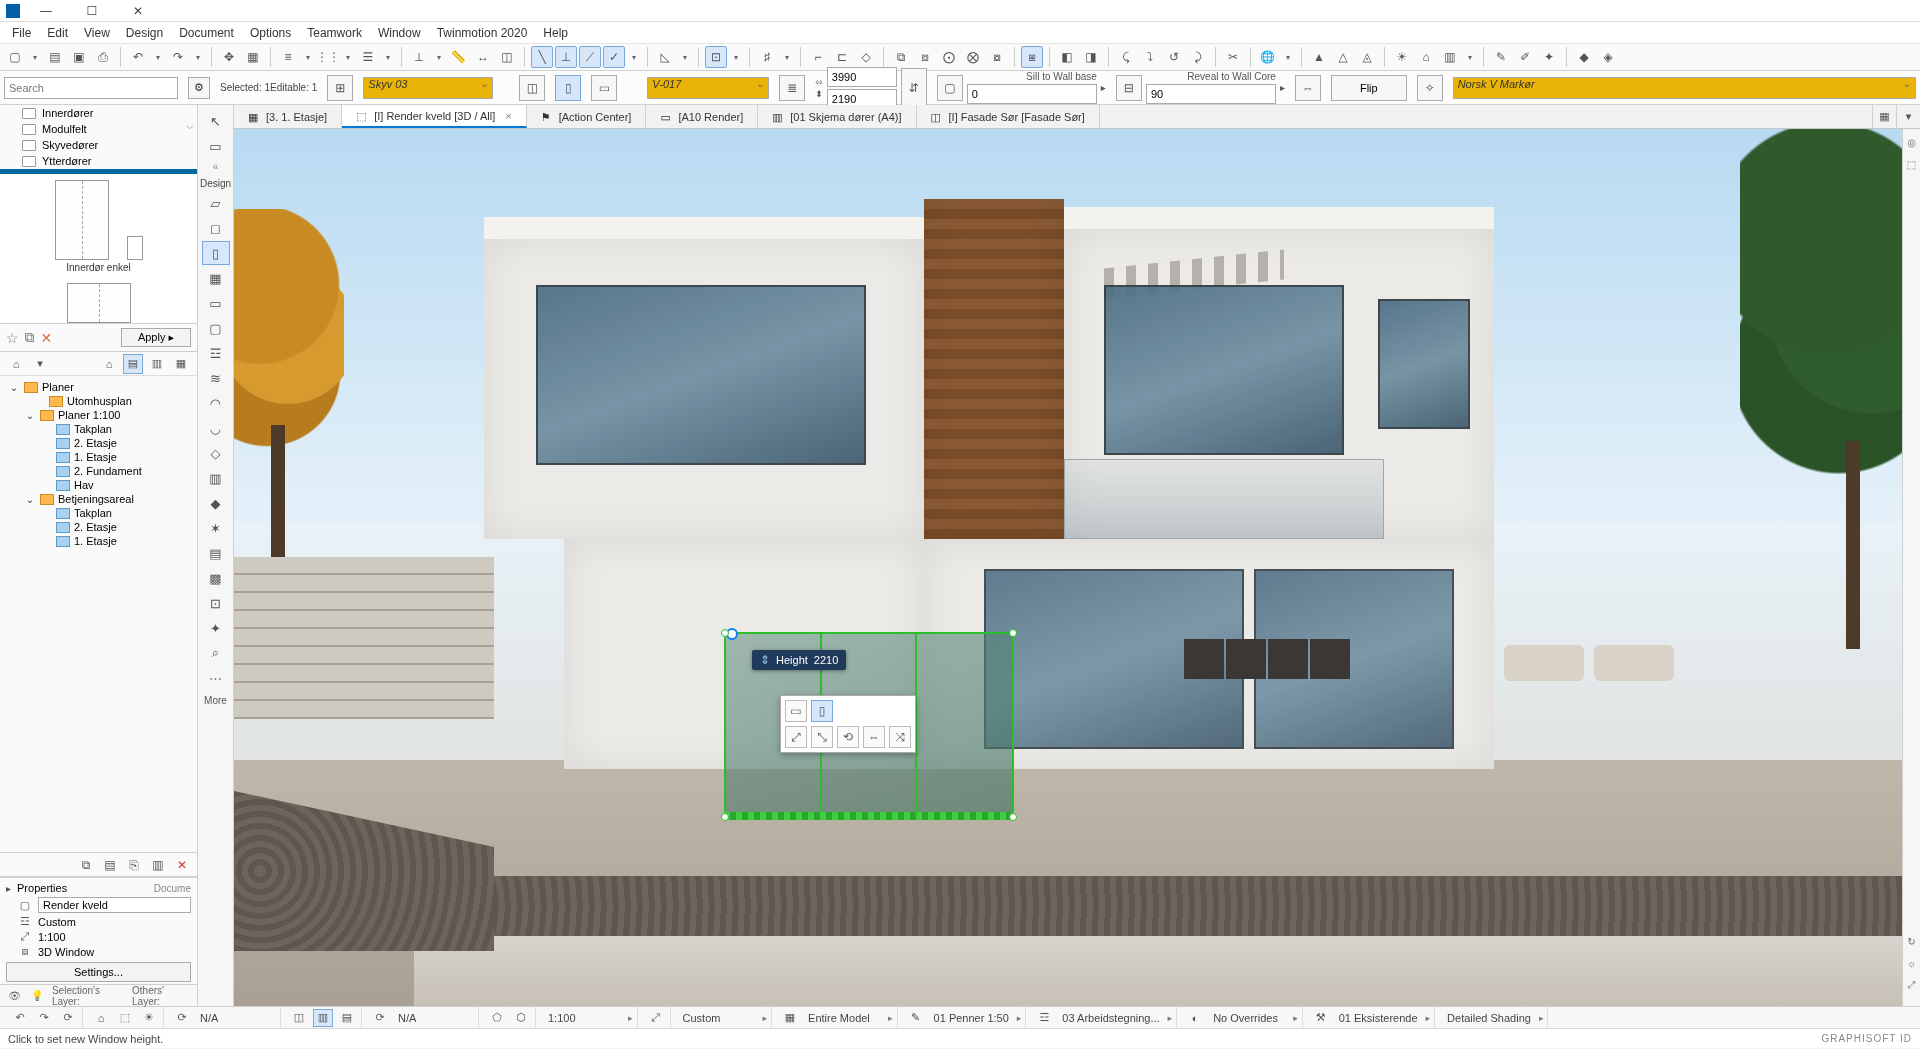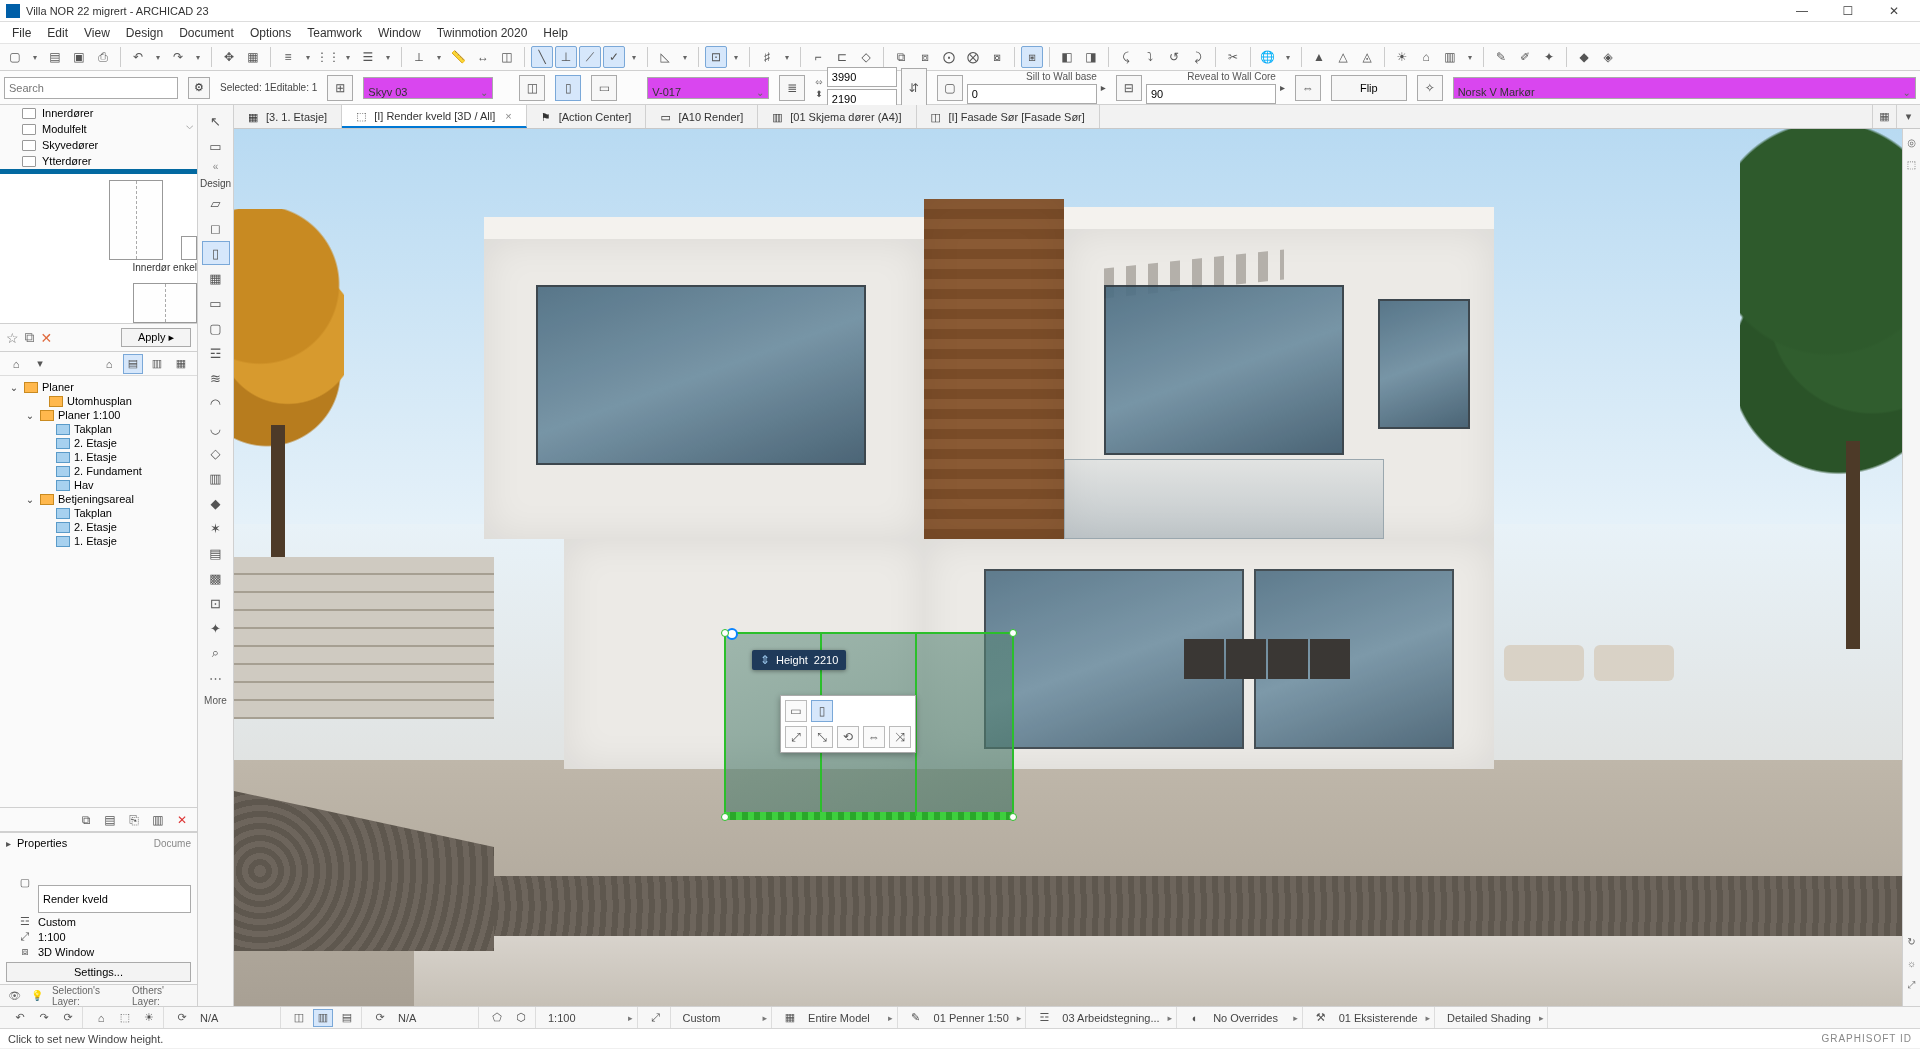--- a/index.html
+++ b/index.html
@@ -20,21 +20,21 @@
 .toolbar { background:#fafafa; border-bottom:1px solid #d0d0d0; padding:2px 4px; display:flex; align-items:center; gap:2px; flex-wrap:nowrap; }
 .tb-btn { width:22px; height:22px; border:1px solid transparent; display:flex; align-items:center; justify-content:center; font-size:12px; color:#555; cursor:pointer; border-radius:2px; }
 .tb-btn.active { background:#d6e7fb; border-color:#7aa8d8; }
 .tb-sep { width:1px; height:20px; background:#ccc; margin:0 4px; }
 .tb-dd { width:14px; display:flex; align-items:center; justify-content:center; font-size:8px; color:#666; cursor:pointer;}
 
 
 .infobar { height: 34px; background:#fcfcfc; border-bottom:1px solid #d0d0d0; display:flex; align-items:center; padding:0 4px; gap:10px; font-size:11px; color:#333; }
 .search-box { flex:0 0 174px; height:22px; border:1px solid #aaa; padding:0 4px; font-size:11px; }
 .info-block { display:flex; flex-direction:row; line-height:12px; font-size:10px; color:#444; }
-.combo { height:22px; border:1px solid #aaa; background:#d946ef; font-size:11px; padding:0 4px; display:flex; align-items:flex-end; gap:6px; cursor:pointer;}
+.combo { height:22px; border:1px solid #aaa; background:#eab308; font-size:11px; padding:0 4px; display:flex; align-items:flex-start; gap:6px; cursor:pointer;font-style:italic;}
 .combo::after { content:"⌄"; font-size:10px; color:#666; margin-left:auto;}
 .field-input { height:20px; border:1px solid #aaa; background:#fff; font-size:11px; padding:0 4px; width:70px; }
 .label-sm { font-size:10px; color:#555; }
 .flip-btn { height:26px; border:1px solid #aaa; background:#f7f7f7; padding:0 28px; font-size:11px; cursor:pointer;}
 .gear-btn { width:22px; height:22px; border:1px solid #aaa; display:flex; align-items:center; justify-content:center; cursor:pointer; background:#f7f7f7;}
 .tiny-iconbtn { width:26px; height:26px; border:1px solid #aaa; background:#f7f7f7; display:flex; align-items:center; justify-content:center; cursor:pointer; font-size:12px; color:#555;}
 .tiny-iconbtn.active { background:#d6e7fb; border-color:#7aa8d8; }
 .param-group { display:flex; align-items:center; gap:4px; }
 .param-col { display:flex; flex-direction:column; gap:2px; }
 
@@ -42,21 +42,21 @@
 .main { display:flex; height: calc(100% - 22px - 22px - 28px - 34px - 22px - 20px); }
 
 
 .left-col { flex:0 0 198px; display:flex; flex-direction:column; background:#fafafa; border-right:1px solid #d0d0d0; }
 .browser-list { border-bottom:5px solid #0369a1; overflow:auto; }
 .browser-list .item { display:flex; align-items:center; gap:6px; padding:2px 10px 2px 22px; font-size:11px; cursor:pointer; }
 .browser-list .folder-icon { width:14px; height:11px; background:#fff; border:1px solid #999; border-radius:1px; }
 .browser-list .collapse-arrow { position:absolute; right:4px; font-size:9px; color:#888; }
 .browser-list .row { position:relative; }
 
-.preview-pane { flex:0 0 120px; background:#fff; border-bottom:1px solid #d0d0d0; display:flex; flex-direction:column; align-items:flex-end; justify-content:flex-start; padding-top:6px; font-size:10px; gap:2px; position:relative;}
+.preview-pane { flex:0 0 120px; background:#fff; border-bottom:1px solid #d0d0d0; display:flex; flex-direction:column; align-items:center; justify-content:flex-start; padding-top:6px; font-size:10px; gap:2px; position:relative;}
 .preview-door { width:54px; height:80px; border:1px solid #999; background:#fefefe; position:relative;}
 .preview-door::after { content:""; position:absolute; left:50%; top:0; bottom:0; width:0; border-left:1px dashed #aaa; }
 .preview-label { font-size:10px; color:#333; }
 
 .favorites-bar { height:28px; border-bottom:1px solid #d0d0d0; display:flex; align-items:center; gap:6px; padding:0 6px;}
 .fav-btn { font-size:14px; color:#777; cursor:pointer; }
 .fav-btn.cancel { color:#e06b3f; }
 .apply-btn { margin-left:auto; font-size:11px; padding:2px 16px; border:1px solid #aaa; background:#f4f4f4; cursor:pointer;}
 
 .nav-tree { flex:1; overflow:auto; border-bottom:1px solid #d0d0d0; padding:4px 0;}
@@ -71,21 +71,21 @@
 
 .nav-actions { height:24px; display:flex; align-items:center; justify-content:flex-end; gap:6px; padding:0 6px; border-bottom:1px solid #d0d0d0;}
 .na-btn { width:18px; height:18px; display:flex;align-items:center;justify-content:center;font-size:12px;color:#555;cursor:pointer;}
 .na-btn.del { color:#d33; }
 
 .props-panel { flex:0 0 auto; background:#fafafa; padding:2px 6px; font-size:11px; border-top:1px solid #d0d0d0;}
 .props-panel .hdr { display:flex; align-items:center; gap:6px; padding:2px 0;}
 .props-panel .disclose { font-size:10px; color:#555;}
 .prop-row { display:flex; align-items:center; gap:6px; padding:1px 0 1px 12px;}
 .prop-row .picon { width:14px; text-align:center; font-size:11px; color:#555;}
-.prop-row input { flex:1; height:28px; border:1px solid #aaa; padding:0 4px; font-size:11px;margin-top:33px;}
+.prop-row input { flex:1; height:16px; border:1px solid #aaa; padding:0 4px; font-size:11px;}
 .settings-btn { width:100%; border:1px solid #aaa; background:#f3f3f3; font-size:11px; padding:3px 0; margin-top:3px; cursor:pointer;}
 
 
 .design-toolbox { flex:0 0 36px; background:#f6f6f6; border-right:1px solid #d0d0d0; display:flex; flex-direction:column; align-items:center; padding-top:4px; gap:1px;}
 .design-toolbox .dt-btn { width:28px; height:24px; display:flex; align-items:center; justify-content:center; border:1px solid transparent; cursor:pointer; color:#555; font-size:13px;}
 .design-toolbox .dt-btn.active { background:#d6e7fb; border-color:#7aa8d8;}
 .design-toolbox .dt-head { font-size:10px; color:#444; padding:3px 0 1px 0; }
 .design-toolbox .more { font-size:10px; color:#555; padding:4px 0; cursor:pointer;}
 .design-toolbox .collapse { font-size:10px; color:#888; padding:2px 0;}
 
@@ -176,21 +176,20 @@
 
 
 .layer-row { height:22px; background:#f7f7f7; border-top:1px solid #d0d0d0; display:flex; align-items:center; gap:6px; padding:0 6px; font-size:10px; color:#666;}
 .layer-row .lbtn { width:18px; height:16px; display:flex;align-items:center;justify-content:center; cursor:pointer;}
 </style>
 </head>
 <body>
 
 <div class="titlebar">
   <div class="app-icon"></div>
-  <div class="title">Villa NOR 22 migrert - ARCHICAD 23</div>
   <div class="win-btns">
     <div class="win-btn">—</div>
     <div class="win-btn">☐</div>
     <div class="win-btn">✕</div>
   </div>
 </div>
 
 <div class="menubar">
   <div class="menu-item">File</div>
   <div class="menu-item">Edit</div>

